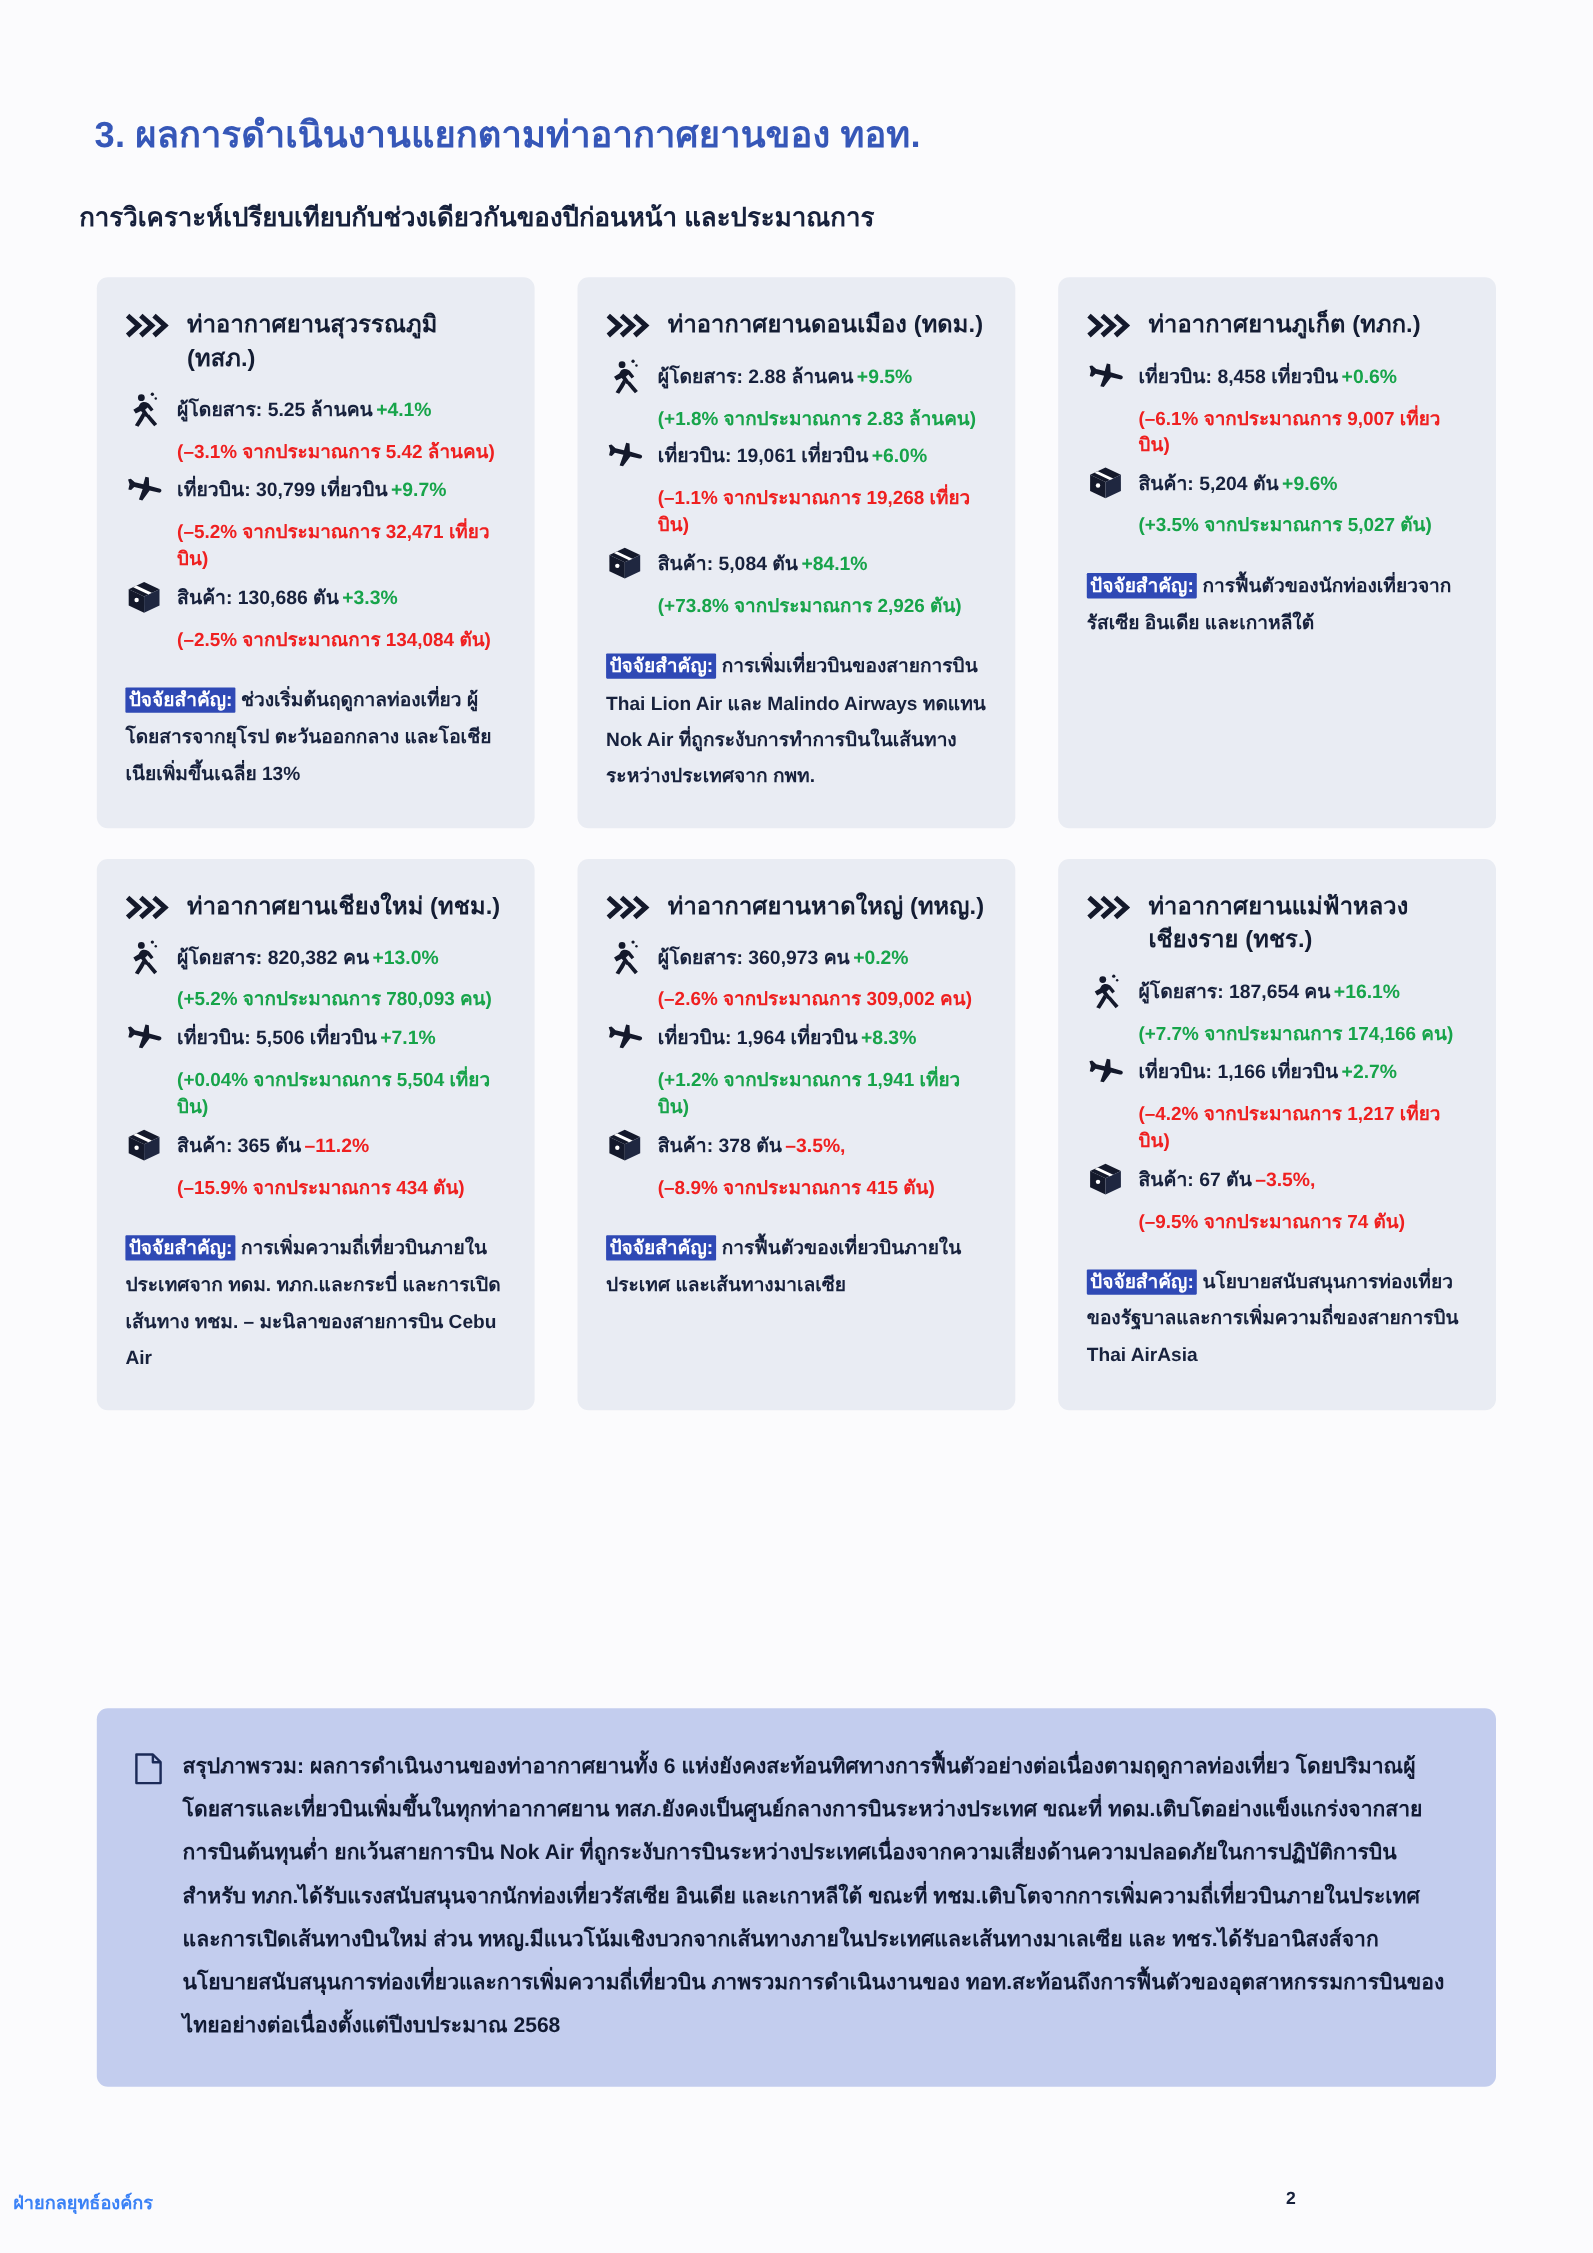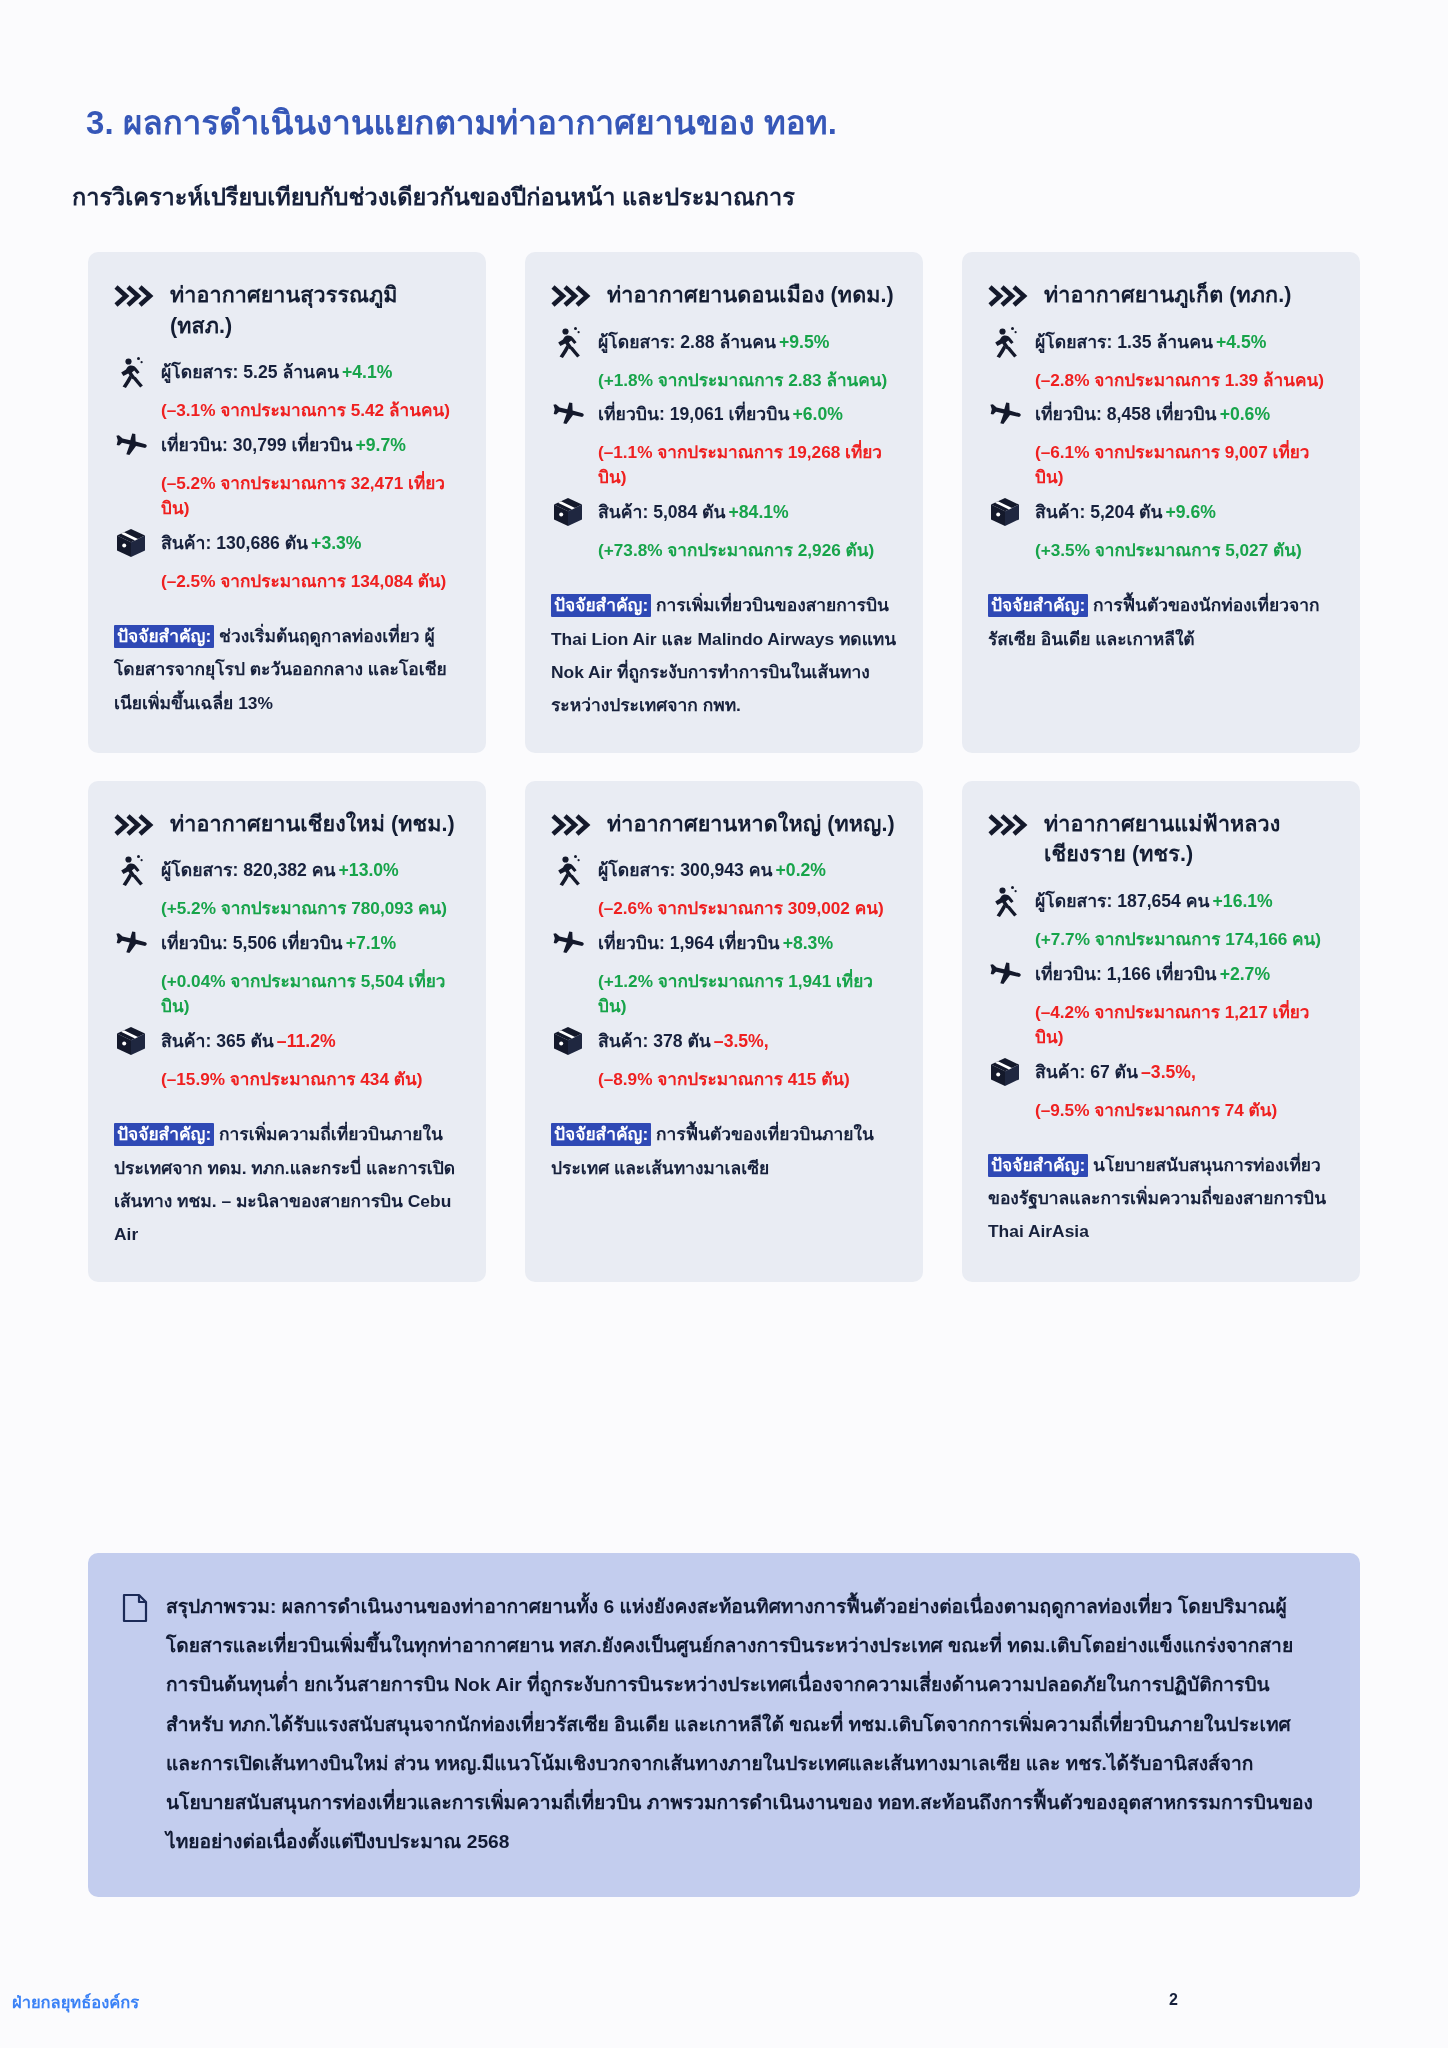--- a/index.html
+++ b/index.html
@@ -304,36 +304,20 @@
               <path d="M2 3 L12 12 L2 21" fill="none" stroke="#14192b" stroke-width="4.6" stroke-linecap="butt" stroke-linejoin="miter"></path>
               <path d="M14 3 L24 12 L14 21" fill="none" stroke="#14192b" stroke-width="4.6" stroke-linecap="butt" stroke-linejoin="miter"></path>
               <path d="M26 3 L36 12 L26 21" fill="none" stroke="#14192b" stroke-width="4.6" stroke-linecap="butt" stroke-linejoin="miter"></path>
             </svg></span>
           <div class="card-title">ท่าอากาศยานภูเก็ต (ทภก.)</div>
         </div>
         <div class="metrics">
           <div class="metric">
             <div class="metric-main">
               <span class="m-icon">
-                <svg width="28" height="34" viewBox="0 0 28 34">
-                  <circle cx="11.5" cy="6.5" r="3.1" fill="#14192b"></circle>
-                  <circle cx="21.5" cy="3.4" r="1.5" fill="#14192b"></circle>
-                  <circle cx="24.6" cy="7.2" r="1.1" fill="#14192b"></circle>
-                  <path d="M13.2 10.5 C16.4 10.2 18.2 11.6 19.4 13.2 L22.6 17.2 L20.2 19.1 L17.2 15.4 L14.9 17.6 L18.4 22.4 L15.6 24.2 L11.2 18.6 L6.4 21.0 L4.2 17.4 L9.0 14.6 C10.1 12.2 11.2 10.7 13.2 10.5 Z" fill="#14192b"></path>
-                  <path d="M12.6 20.0 L9.0 26.2 L5.6 31.6 L8.9 33.0 L12.8 27.0 L15.0 23.0 Z" fill="#14192b"></path>
-                  <path d="M15.6 23.4 L20.0 28.8 L23.2 32.6 L25.9 30.4 L22.2 26.2 L18.6 21.8 Z" fill="#14192b"></path>
-                </svg>
-              </span>
-              <span class="m-text"><span>ผู้โดยสาร: 1.35 ล้านคน</span><span class="m-delta up">+4.5%</span></span>
-            </div>
-            <div class="m-forecast neg">(–2.8% จากประมาณการ 1.39 ล้านคน)</div>
-          </div>
-          <div class="metric">
-            <div class="metric-main">
-              <span class="m-icon">
                 <svg width="34" height="28" viewBox="0 0 34 28">
                   <path d="M31.5 11.8 C32.6 12.2 33.0 13.1 32.6 14.1 C32.2 15.1 31.2 15.6 30.1 15.3 L22.0 13.4 L15.4 22.4 L12.3 21.7 L15.7 12.0 L8.0 10.2 L5.2 13.0 L2.7 12.4 L3.8 7.7 L2.4 3.3 L4.9 2.7 L8.6 6.0 L16.3 7.8 L18.2 0.9 L21.3 1.6 L21.6 9.0 Z" fill="#14192b" transform="translate(0,1.5)"></path>
                 </svg>
               </span>
               <span class="m-text"><span>เที่ยวบิน: 8,458 เที่ยวบิน</span><span class="m-delta up">+0.6%</span></span>
             </div>
             <div class="m-forecast neg">(–6.1% จากประมาณการ 9,007 เที่ยวบิน)</div>
           </div>
           <div class="metric">
             <div class="metric-main">
@@ -423,21 +407,21 @@
               <span class="m-icon">
                 <svg width="28" height="34" viewBox="0 0 28 34">
                   <circle cx="11.5" cy="6.5" r="3.1" fill="#14192b"></circle>
                   <circle cx="21.5" cy="3.4" r="1.5" fill="#14192b"></circle>
                   <circle cx="24.6" cy="7.2" r="1.1" fill="#14192b"></circle>
                   <path d="M13.2 10.5 C16.4 10.2 18.2 11.6 19.4 13.2 L22.6 17.2 L20.2 19.1 L17.2 15.4 L14.9 17.6 L18.4 22.4 L15.6 24.2 L11.2 18.6 L6.4 21.0 L4.2 17.4 L9.0 14.6 C10.1 12.2 11.2 10.7 13.2 10.5 Z" fill="#14192b"></path>
                   <path d="M12.6 20.0 L9.0 26.2 L5.6 31.6 L8.9 33.0 L12.8 27.0 L15.0 23.0 Z" fill="#14192b"></path>
                   <path d="M15.6 23.4 L20.0 28.8 L23.2 32.6 L25.9 30.4 L22.2 26.2 L18.6 21.8 Z" fill="#14192b"></path>
                 </svg>
               </span>
-              <span class="m-text"><span>ผู้โดยสาร: 300,943 คน</span><span class="m-delta up">+0.2%</span></span>
+              <span class="m-text"><span>ผู้โดยสาร: 360,973 คน</span><span class="m-delta up">+0.2%</span></span>
             </div>
             <div class="m-forecast neg">(–2.6% จากประมาณการ 309,002 คน)</div>
           </div>
           <div class="metric">
             <div class="metric-main">
               <span class="m-icon">
                 <svg width="34" height="28" viewBox="0 0 34 28">
                   <path d="M31.5 11.8 C32.6 12.2 33.0 13.1 32.6 14.1 C32.2 15.1 31.2 15.6 30.1 15.3 L22.0 13.4 L15.4 22.4 L12.3 21.7 L15.7 12.0 L8.0 10.2 L5.2 13.0 L2.7 12.4 L3.8 7.7 L2.4 3.3 L4.9 2.7 L8.6 6.0 L16.3 7.8 L18.2 0.9 L21.3 1.6 L21.6 9.0 Z" fill="#14192b" transform="translate(0,1.5)"></path>
                 </svg>
               </span>

